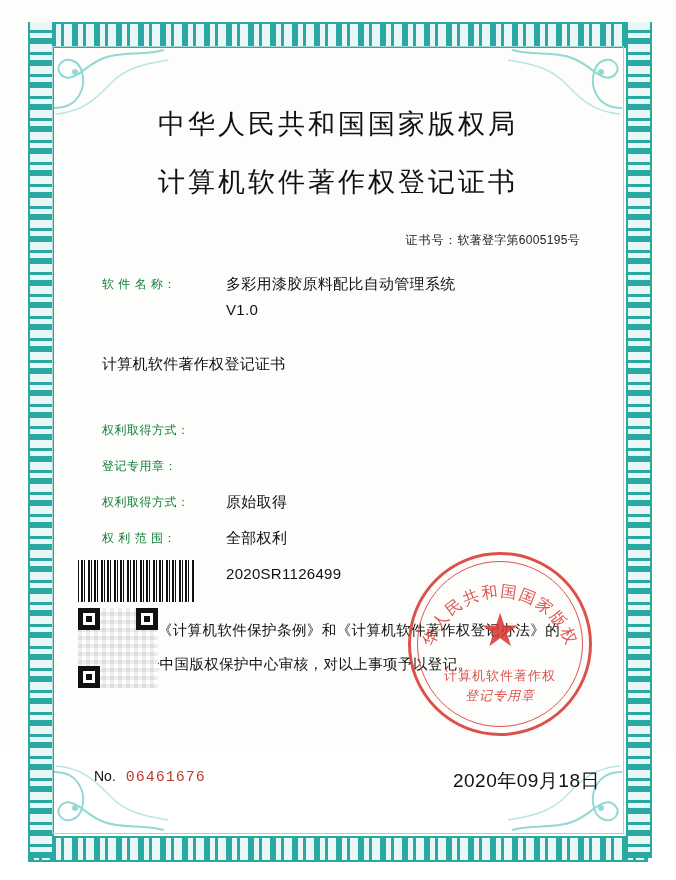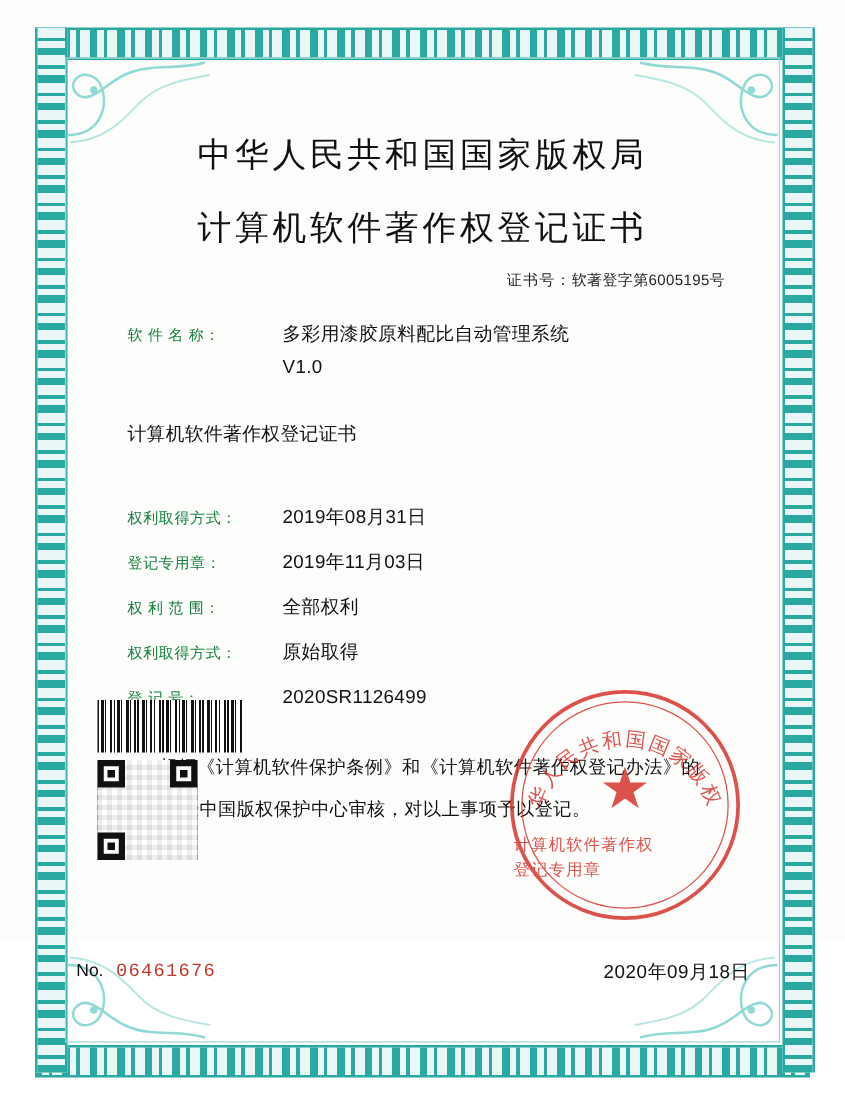--- a/index.html
+++ b/index.html
@@ -112,21 +112,21 @@
     letter-spacing: 3px;
     color: #111;
     margin-top: 22px;
     font-weight: 400;
   }
 
   .cert-no {
     text-align: right;
     font-size: 12px;
     color: #222;
-    margin-top: 16px;
+    margin-top: 32px;
     padding-right: 24px;
     letter-spacing: .3px;
   }
   .cert-no .label { letter-spacing: 1px; }
 
   .fields {
     margin-top: 20px;
     padding-left: 30px;
   }
   .field-row {
@@ -245,50 +245,50 @@
   }
   .seal-arc text {
     font-family: "Liberation Serif", serif;
     font-size: 16px;
     fill: #d8342f;
     letter-spacing: 2px;
   }
   .seal-line1, .seal-line2 {
     position: absolute;
     width: 100%;
-    text-align: left;
+    text-align: center;
     font-family: "Liberation Serif", serif;
     font-size: 13px;
     color: #d8342f;
     letter-spacing: 1px;
   }
   .seal-line1 { top: 112px; }
-  .seal-line2 { top: 132px; }
+  .seal-line2 { top: 132px; font-style: italic; }
 
   
   .footer-no {
     position: absolute;
-    left: 61px;
+    left: 94px;
     top: 768px;
     font-family: "Liberation Mono", monospace;
     font-size: 15px;
     color: #c0392b;
     letter-spacing: 1px;
   }
   .footer-no .prefix {
     color: #111;
     font-family: "Liberation Sans", sans-serif;
     font-size: 14px;
     letter-spacing: 0;
   }
   .footer-date {
     position: absolute;
     right: 76px;
     top: 768px;
-    font-size: 15px;
+    font-size: 19px;
     color: #111;
     letter-spacing: .5px;
   }
 </style>
 </head>
 <body>
 
 <div class="certificate">
 
   <div class="key-band key-top"></div>
@@ -348,36 +348,34 @@
       <div class="gap-a"></div>
 
       <div class="field-row">
         <div class="field-value">计算机软件著作权登记证书</div>
       </div>
 
       <div class="gap-b"></div>
 
       <div class="field-row">
         <div class="field-label">权利取得方式：</div>
-        <div class="field-value">2019年08月31日</div>
       </div>
 
       <div class="field-row">
         <div class="field-label">登记专用章：</div>
-        <div class="field-value">2019年11月03日</div>
+      </div>
+
+      <div class="field-row">
+        <div class="field-label">权利取得方式：</div>
+        <div class="field-value">原始取得</div>
       </div>
 
       <div class="field-row">
         <div class="field-label">权 利 范 围：</div>
         <div class="field-value">全部权利</div>
-      </div>
-
-      <div class="field-row">
-        <div class="field-label">权利取得方式：</div>
-        <div class="field-value">原始取得</div>
       </div>
 
       <div class="field-row">
         <div class="field-label">登 记 号：</div>
         <div class="field-value">2020SR1126499</div>
       </div>
 
     </div>
 
     <div class="paragraph">

